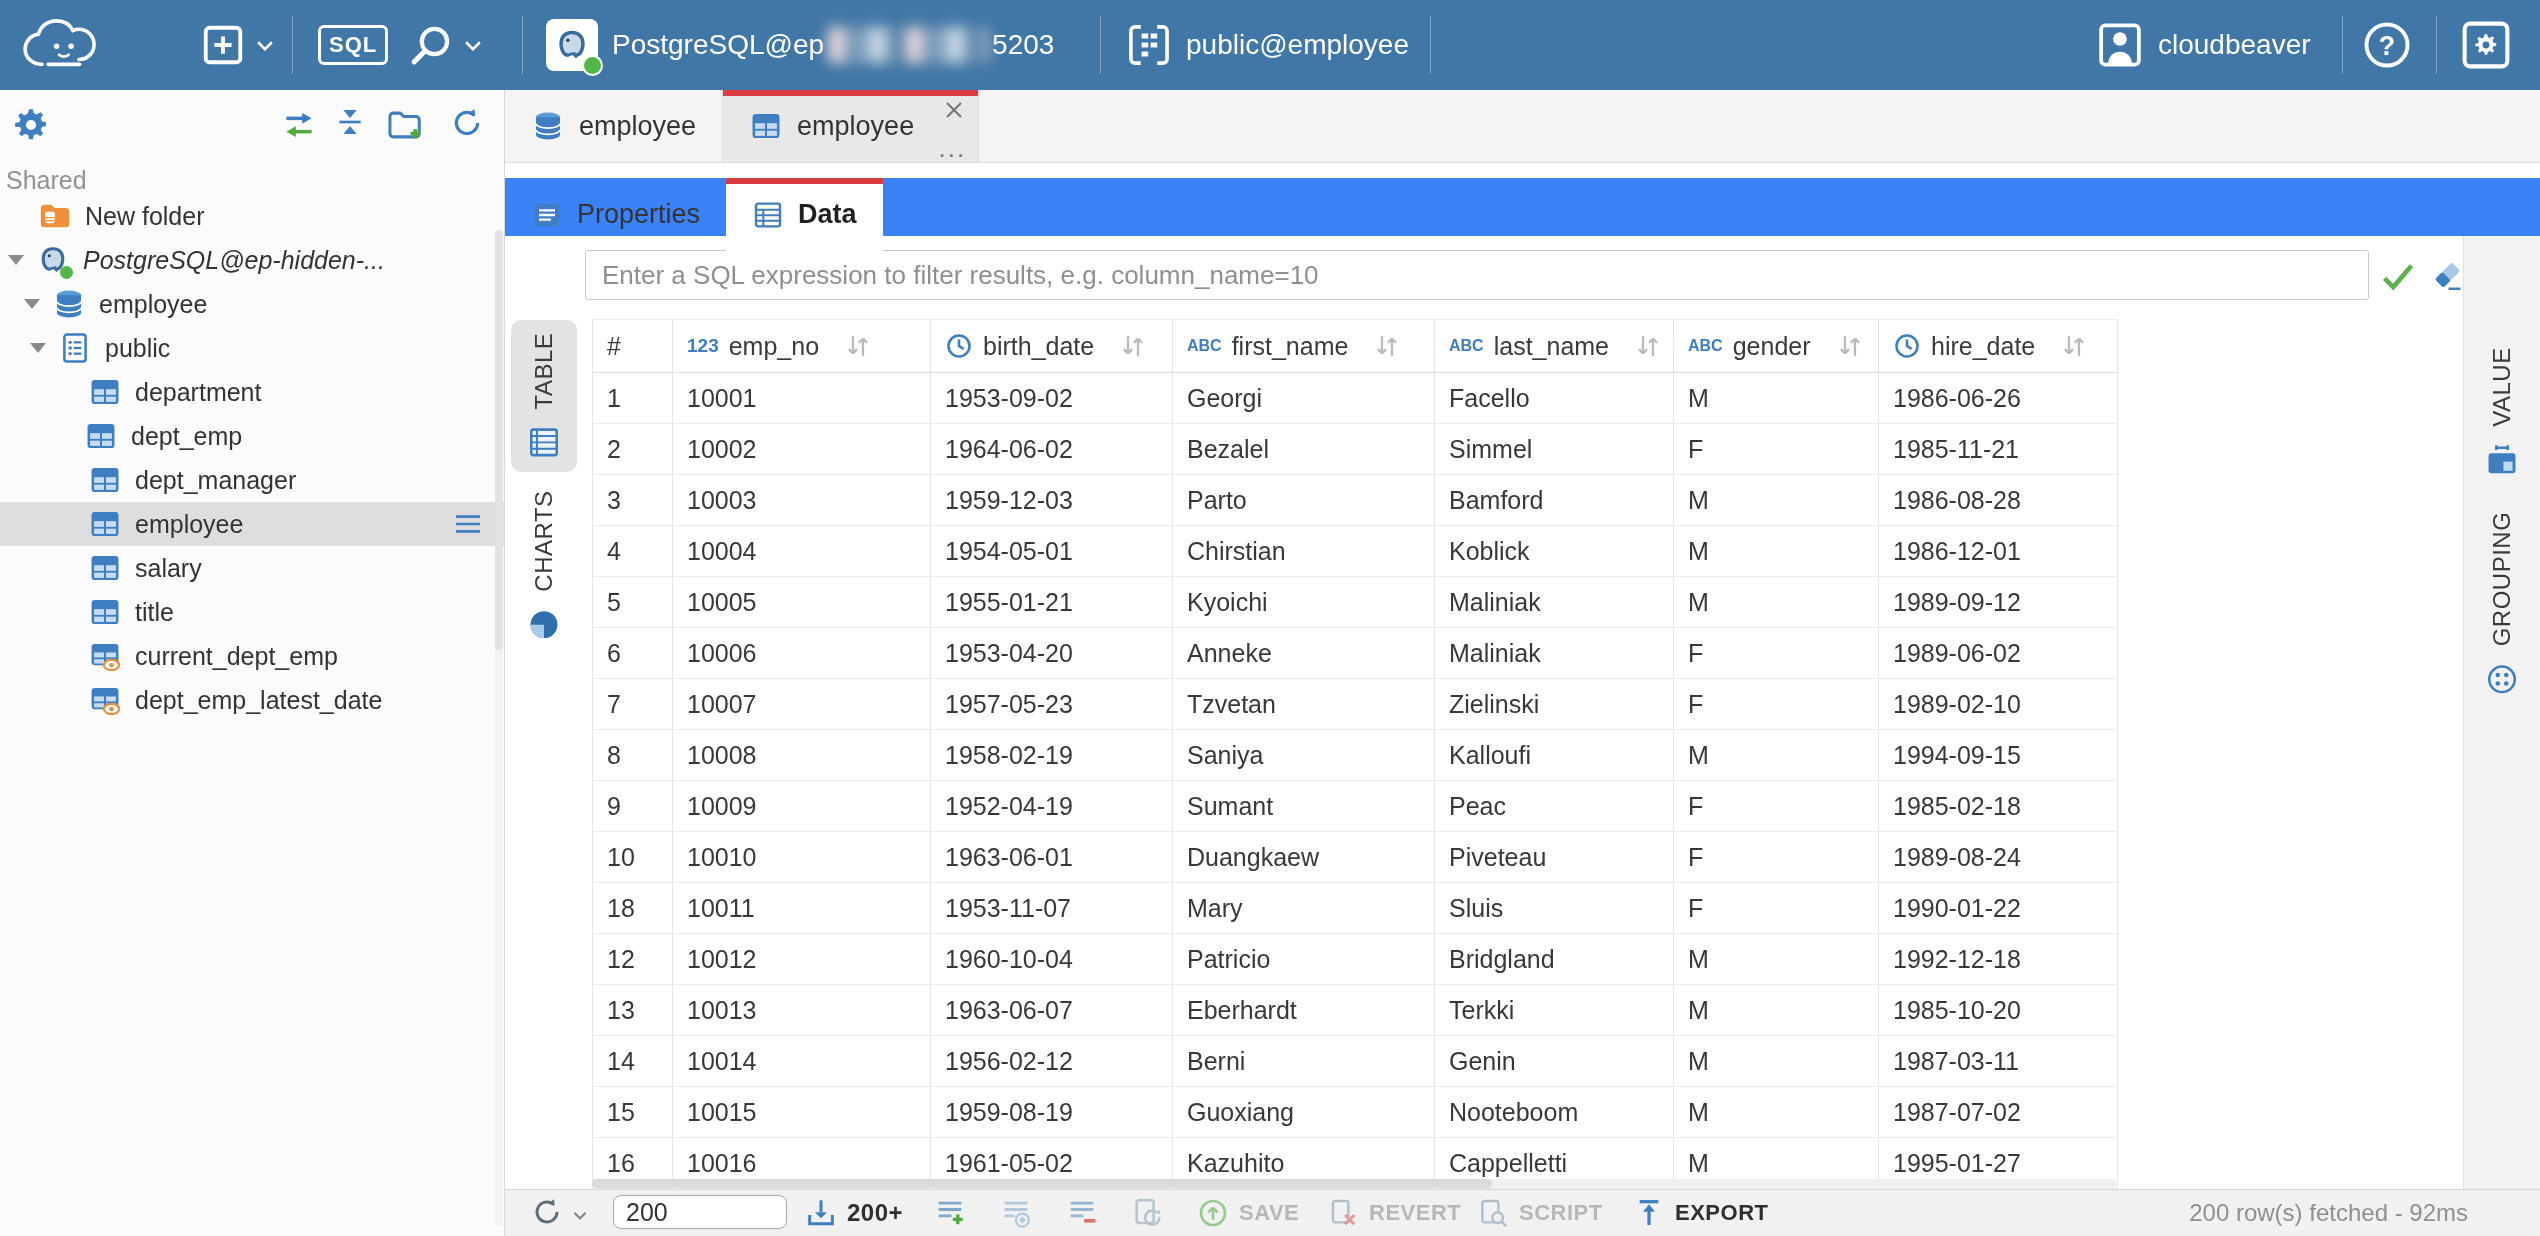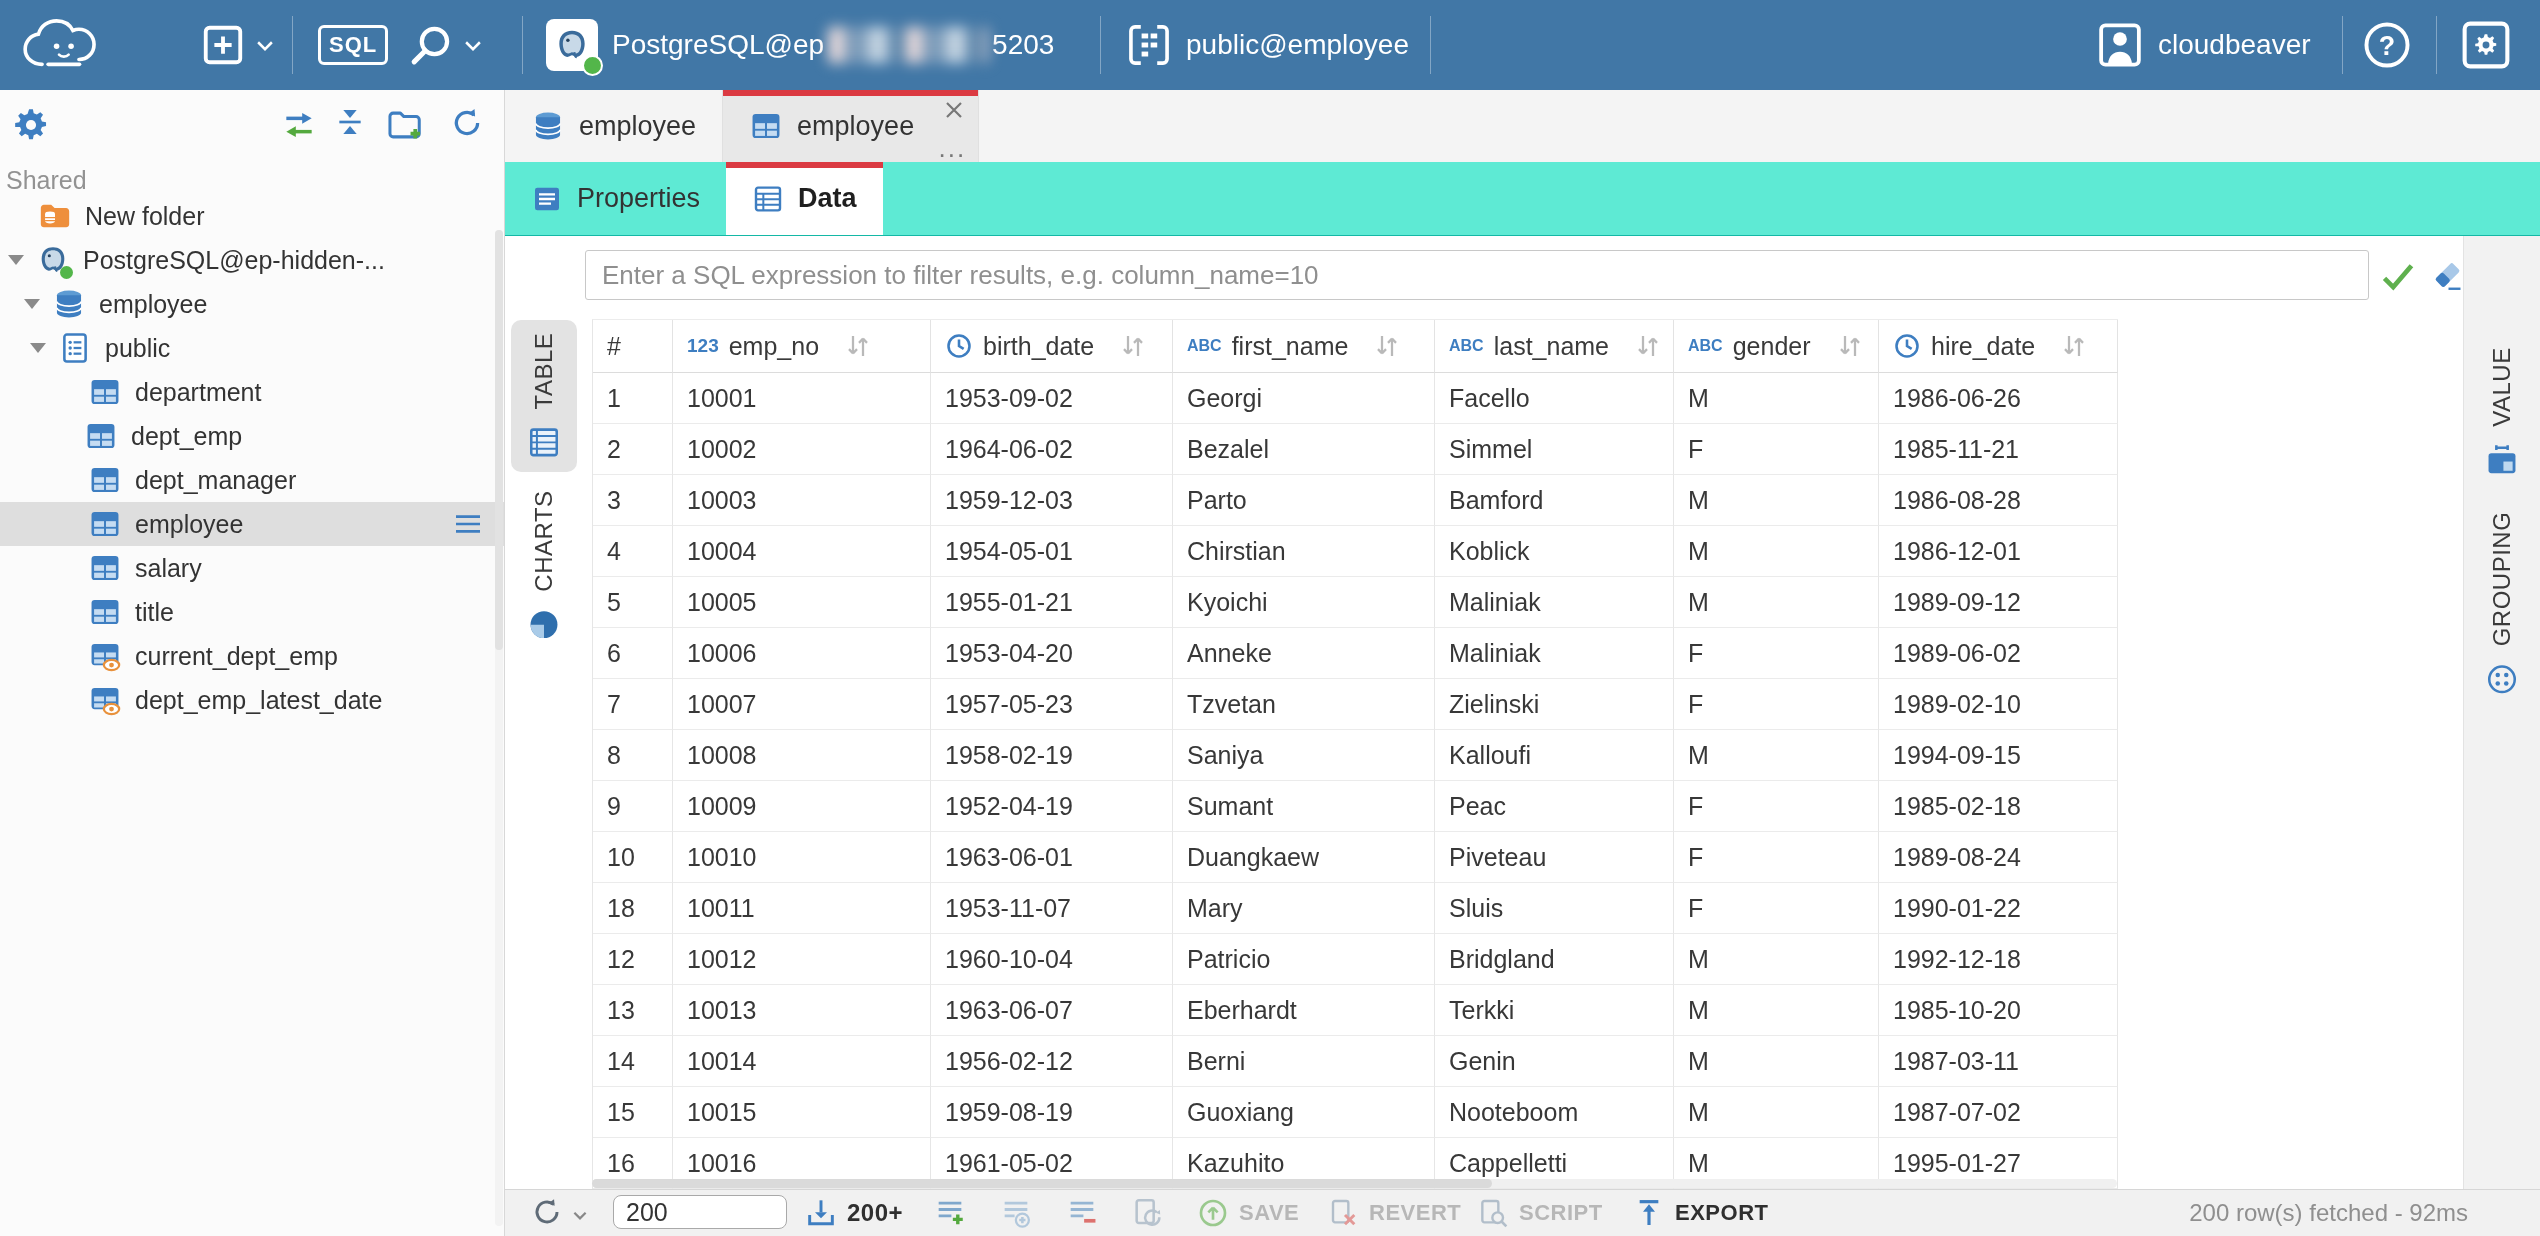--- a/index.html
+++ b/index.html
@@ -35,21 +35,21 @@
   
   .objtabs{position:absolute;left:505px;top:90px;right:0;height:72px;background:#F4F4F4;border-bottom:1px solid #DDD;display:flex}
   .objtab{height:100%;display:flex;align-items:center;gap:14px;padding:0 26px;font-size:27px;border-right:1px solid #E0E0E0;position:relative}
   .objtab .ti{width:34px;height:34px}
   .objtab.active{background:#E8E8E8;padding-right:64px}
   .redbar{position:absolute;top:0;left:0;right:0;height:6px;background:var(--accent,#DB3A42)}
   .closex{position:absolute;right:12px;top:8px;width:24px;height:24px}
   .dots{position:absolute;right:12px;bottom:-2px;color:#777;font-size:26px;letter-spacing:2px}
 
   
-  .subtabs{position:absolute;left:505px;top:162px;right:0;height:73px;background:#5eead4;border-bottom:5px solid #14b8a6;display:flex}
+  .subtabs{position:absolute;left:505px;top:178px;right:0;height:73px;background:#3b82f6;border-bottom:5px solid #14b8a6;display:flex}
   .subtab{height:100%;display:flex;align-items:center;gap:14px;padding:0 26px;font-size:27px;color:#333;position:relative}
   .subtab.active{background:#fff;font-weight:bold;color:#1F1F1F;z-index:2}
   .subtab .ti{width:32px;height:32px}
 
   
   .content{position:absolute;left:505px;top:236px;right:0;bottom:46px;background:#fff}
   .filter-input{position:absolute;left:80px;top:14px;width:1750px;height:48px;border:1px solid #C8C8C8;border-radius:3px;
                 font-size:26px;padding:0 16px;color:#555;font-family:"Liberation Sans","DejaVu Sans",sans-serif}
   .filter-input::placeholder{color:#8F8F8F}
   .fcheck{position:absolute;left:1874px;top:21px;width:38px;height:38px}
@@ -236,21 +236,21 @@
         <span class="tico">
           <svg width="34" height="34" viewBox="0 0 24 24">
             <path d="M2 6.2C2 5 3 4 4.2 4h5.1l2.4 2.4h8.1C21 6.4 22 7.4 22 8.6v9.2c0 1.2-1 2.2-2.2 2.2H4.2C3 20 2 19 2 17.8z" fill="#EE8F3C"></path>
             <path d="M5 10.5v5c0 1 1.6 1.8 3.5 1.8s3.5-.8 3.5-1.8v-5z" fill="#fff"></path>
             <ellipse cx="8.5" cy="10.5" rx="3.5" ry="1.6" fill="#fff"></ellipse>
             <path d="M5 13.2h7M5 15.2h7" stroke="#EE8F3C" stroke-width=".9"></path>
           </svg>
         </span>
         <span>New folder</span>
       </div>
-      <div class="tree-row" style="padding-left: 8px;">
+      <div class="tree-row" style="padding-left: 8px; font-style: italic;">
         <span class="chev"></span>
         <span class="tico">
           <svg width="34" height="34" viewBox="0 0 24 24">
             <path d="M12 3c5 0 8 3.2 8 8.2 0 4.4-2.3 8.3-5 8.3-1.6 0-2.2-1-3-1s-1.4 1-3 1c-2.7 0-5-3.9-5-8.3C4 6.2 7 3 12 3z" fill="#3A6B9B"></path>
             <path d="M12 5.2c3.6 0 5.8 2.3 5.8 6 0 3.4-1.6 6.2-3.4 6.2-1.2 0-1.5-.8-2.4-.8s-1.2.8-2.4.8c-1.8 0-3.4-2.8-3.4-6.2 0-3.7 2.2-6 5.8-6z" fill="#C8D9E8"></path>
             <circle cx="9.4" cy="9" r="1.1" fill="#24415e"></circle>
             <path d="M13.5 16.5c.2 2 .2 3.2 1.5 3.2" stroke="#3A6B9B" stroke-width="1.4" fill="none"></path>
           </svg>
           <span style="position:absolute;right:-3px;bottom:-2px;width:13px;height:13px;border-radius:50%;background:#53B64A"></span>
         </span>

